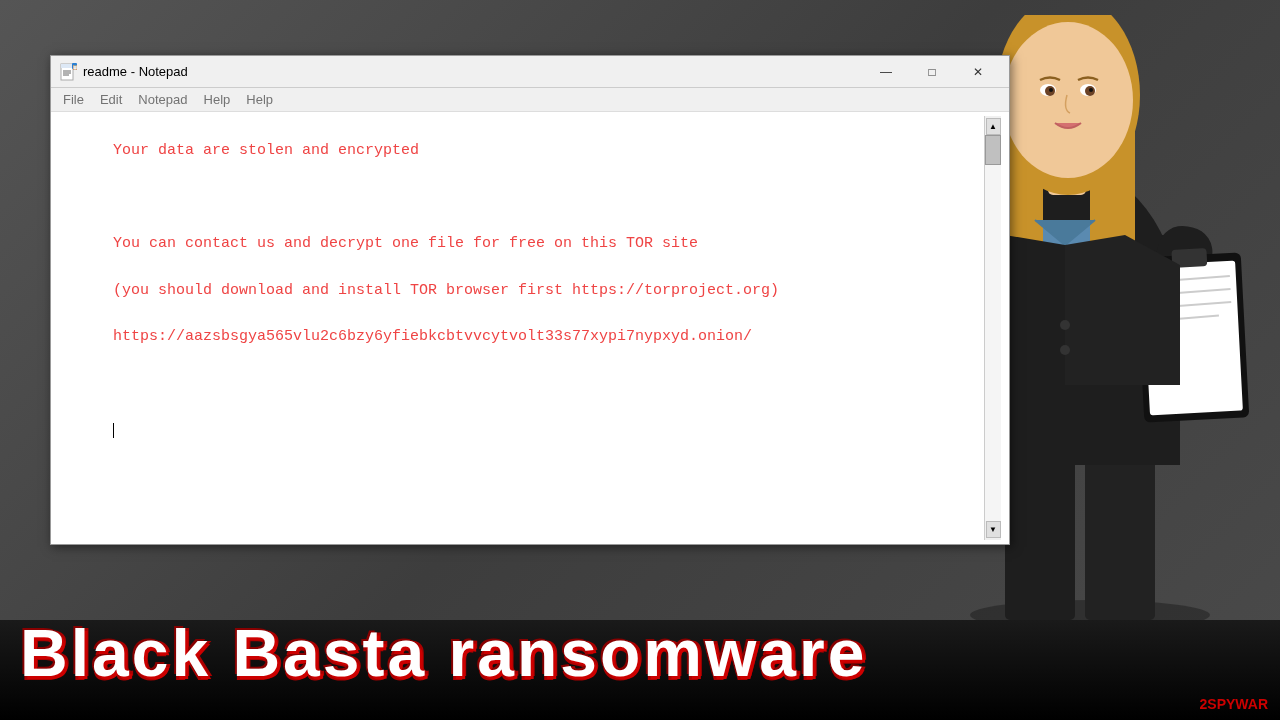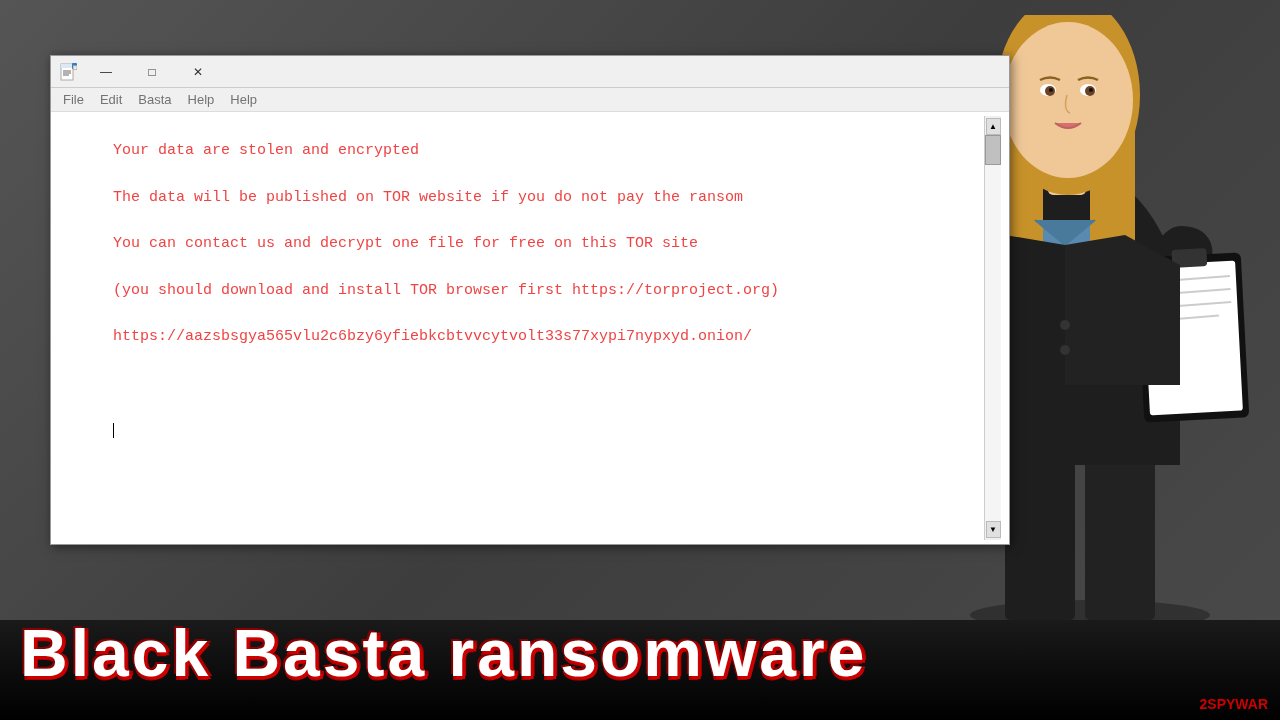--- a/index.html
+++ b/index.html
@@ -236,39 +236,40 @@
       <svg width="18" height="18" viewBox="0 0 18 18">
         <rect x="2" y="1" width="12" height="16" fill="white" stroke="#aaa" stroke-width="1"></rect>
         <rect x="2" y="1" width="12" height="4" fill="#dde8f5"></rect>
         <line x1="4" y1="8" x2="12" y2="8" stroke="#666" stroke-width="1"></line>
         <line x1="4" y1="10" x2="12" y2="10" stroke="#666" stroke-width="1"></line>
         <line x1="4" y1="12" x2="10" y2="12" stroke="#666" stroke-width="1"></line>
         <rect x="13" y="0" width="5" height="6" fill="#2a7fd4" rx="1"></rect>
         <text x="13.5" y="5.5" font-size="5" fill="white" font-family="Arial">📋</text>
       </svg>
     </div>
+    <span class="title-bar-text">readme - Notepad</span>
     <div class="title-bar-buttons">
       <button class="title-btn">—</button>
       <button class="title-btn">□</button>
       <button class="title-btn close">✕</button>
     </div>
   </div>
 
   <div class="menu-bar">
     <span class="menu-item">File</span>
     <span class="menu-item">Edit</span>
-    <span class="menu-item">Basta</span>
+    <span class="menu-item">Notepad</span>
     <span class="menu-item">Help</span>
     <span class="menu-item">Help</span>
   </div>
 
   <div class="notepad-content">
     <div class="notepad-text-area">
       <span>Your data are stolen and encrypted</span><br>
-      <span>The data will be published on TOR website if you do not pay the ransom</span><br>
+      <br>
       <span>You can contact us and decrypt one file for free on this TOR site</span><br>
       <span>(you should download and install TOR browser first https://torproject.org)</span><br>
       <span>https://aazsbsgya565vlu2c6bzy6yfiebkcbtvvcytvolt33s77xypi7nypxyd.onion/</span><br>
       <br>
       <span class="cursor"></span>
     </div>
     <div class="notepad-scrollbar">
       <div class="scroll-arrow">▲</div>
       <div class="scroll-track">
         <div class="scroll-thumb"></div>

